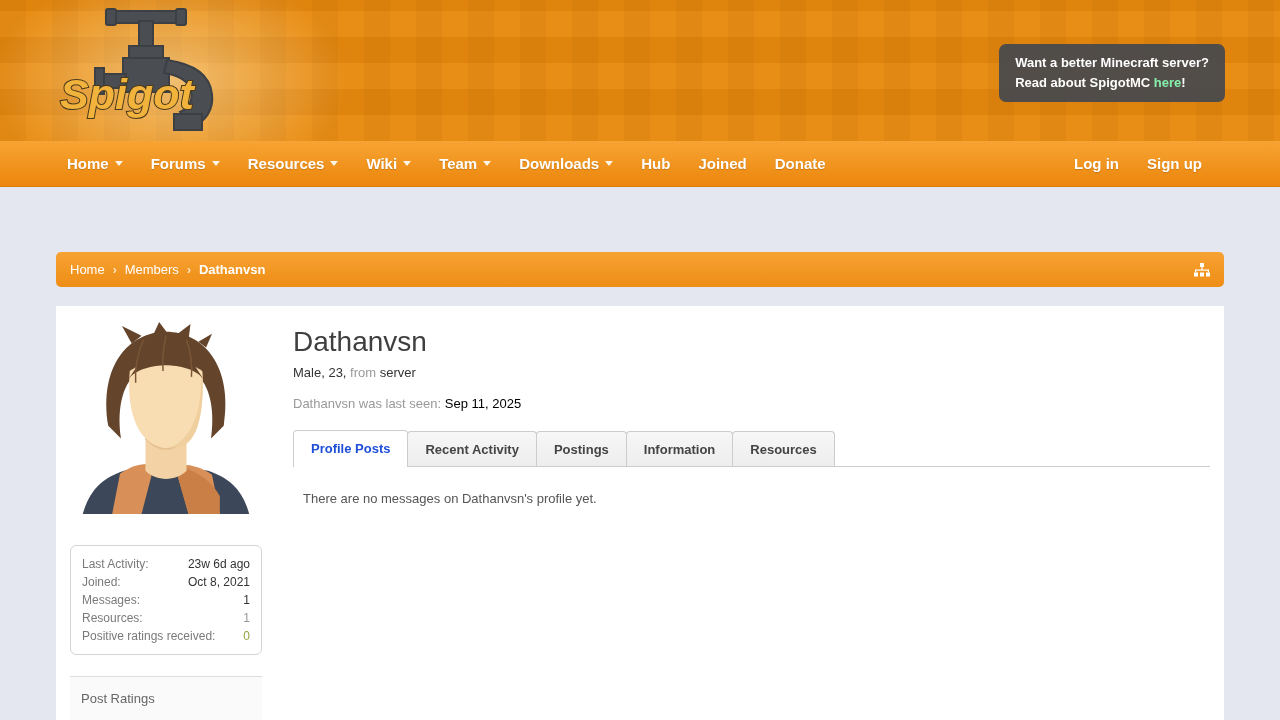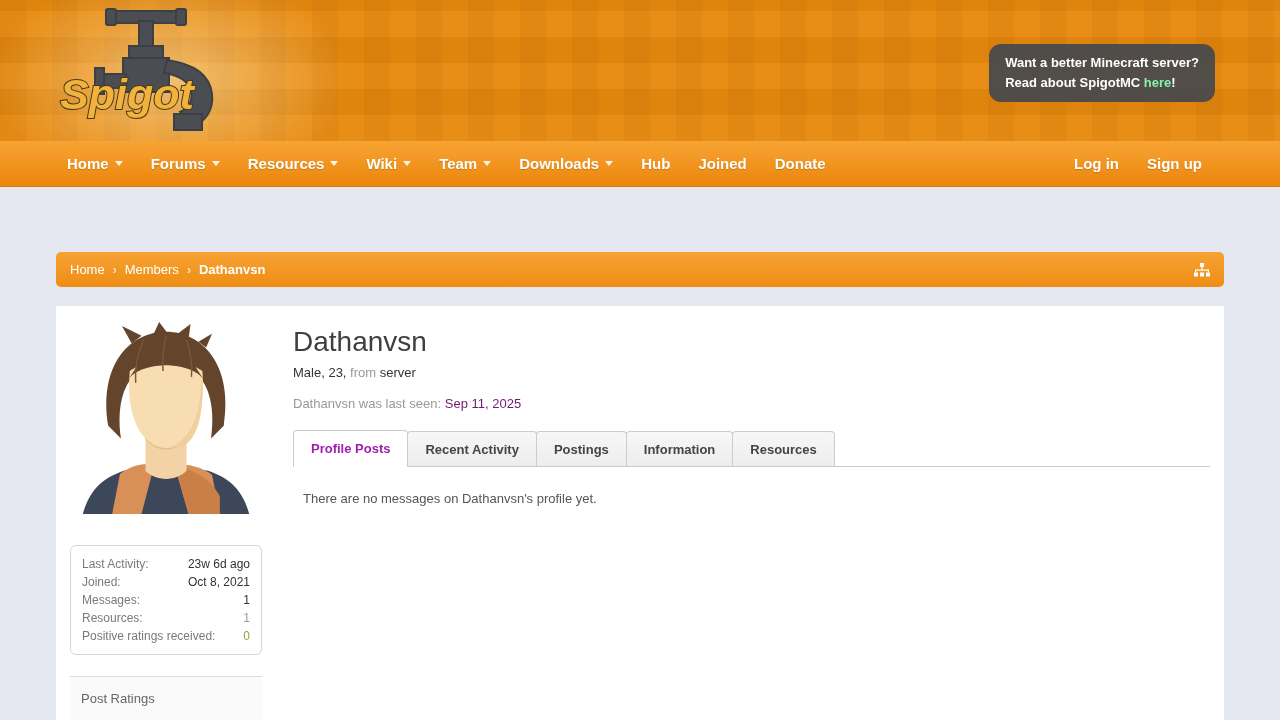--- a/index.html
+++ b/index.html
@@ -17,23 +17,23 @@
       repeating-linear-gradient(0deg, rgba(255,205,130,0.06) 0 26px, rgba(95,48,0,0.06) 26px 52px);
     overflow:hidden;
   }
   .logo-glow {
     position:absolute; left:-10px; top:-30px; width:360px; height:220px;
     background:radial-gradient(closest-side, rgba(255,236,190,0.55), rgba(255,236,190,0));
     pointer-events:none;
   }
   .logo { position:absolute; left:52px; top:6px; width:185px; height:128px; cursor:pointer; }
   .banner {
-    position:absolute; top:44px; right:65px;
+    position:absolute; top:44px; right:55px;
     background:rgba(68,72,78,0.92);
-    border-radius:12px; padding:9px 16px;
+    border-radius:7px; padding:9px 16px;
     color:#fff; font-size:13px; font-weight:bold; line-height:20px;
   }
   .banner a { color:#86efac; text-decoration:none; cursor:pointer; }
   
   .nav {
     height:46px; display:flex; align-items:stretch;
     background:linear-gradient(#f7a434, #ec860c);
     border-bottom:1px solid #d97e08;
     padding:0 64px 0 53px;
     font-size:15px; font-weight:bold; color:#fff;
@@ -84,29 +84,29 @@
   }
   .ratings-table { margin-top:9px; font-size:12px; color:#666; padding:0 2px; }
   .rt-row { display:grid; grid-template-columns:1fr 64px 56px; align-items:center; line-height:17px; }
   .rt-row .cell-r { text-align:right; }
   
   .main-col { flex:1; margin-left:31px; padding-top:6px; }
   .username { font-size:28px; font-weight:400; color:#3f3f3f; line-height:32px; }
   .userinfo { margin-top:7px; font-size:13px; color:#333; }
   .userinfo .dim { color:#999; }
   .lastseen { margin-top:16px; font-size:13px; color:#999; }
-  .lastseen .date { color:#701a75;margin-top:36px; }
+  .lastseen .date { color:#000000;margin-top:36px; }
   .tabs { margin-top:19px; display:flex; align-items:flex-end; border-bottom:1px solid #ccc; }
   .tab {
     padding:10px 17px 9px; font-size:13px; font-weight:bold; color:#444;
     background:linear-gradient(#f7f7f7, #ededed);
     border:1px solid #ccc; border-bottom:none;
     border-radius:4px 4px 0 0; cursor:pointer; margin-right:-1px; white-space:nowrap;
   }
-  .tab.active { background:#fff; margin-bottom:-1px; padding-bottom:11px; position:relative; z-index:2; color:#a21caf; }
+  .tab.active { background:#fff; margin-bottom:-1px; padding-bottom:11px; position:relative; z-index:2; color:#1d4ed8; }
   .empty-msg { margin-top:24px; font-size:13px; color:#555;margin-left:10px; }
 </style>
 </head>
 <body>
 
 <div class="site-header">
   <div class="logo-glow"></div>
   <svg class="logo" viewBox="0 0 185 128" xmlns="http://www.w3.org/2000/svg">
     <g fill="#4a4e53" stroke="#3c4045" stroke-width="2">
       <rect x="58" y="5" width="72" height="12" rx="3"></rect>

